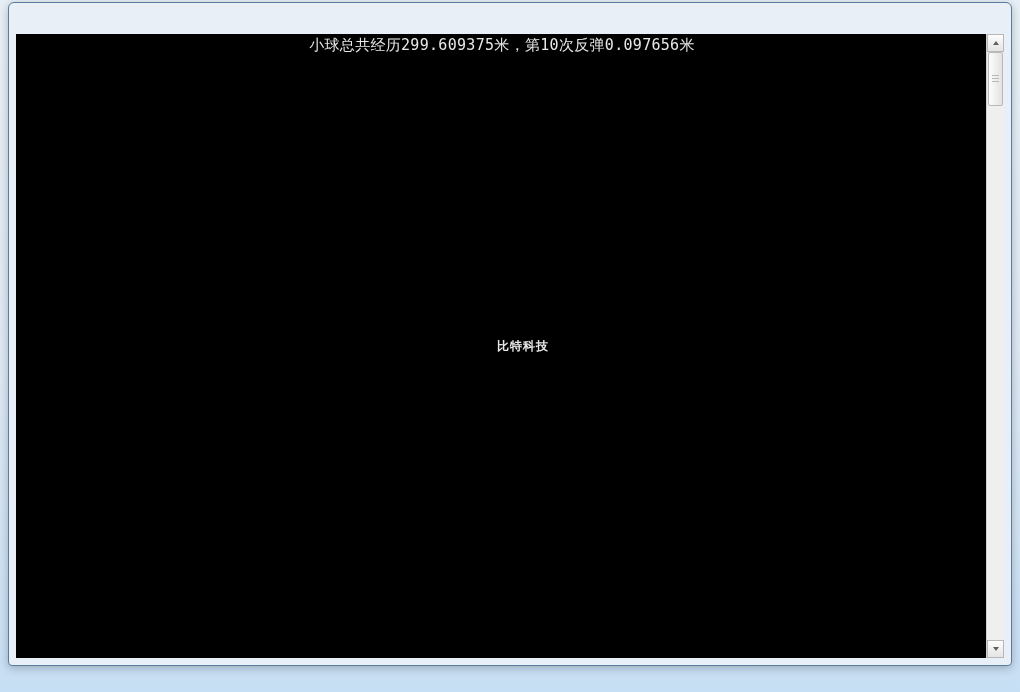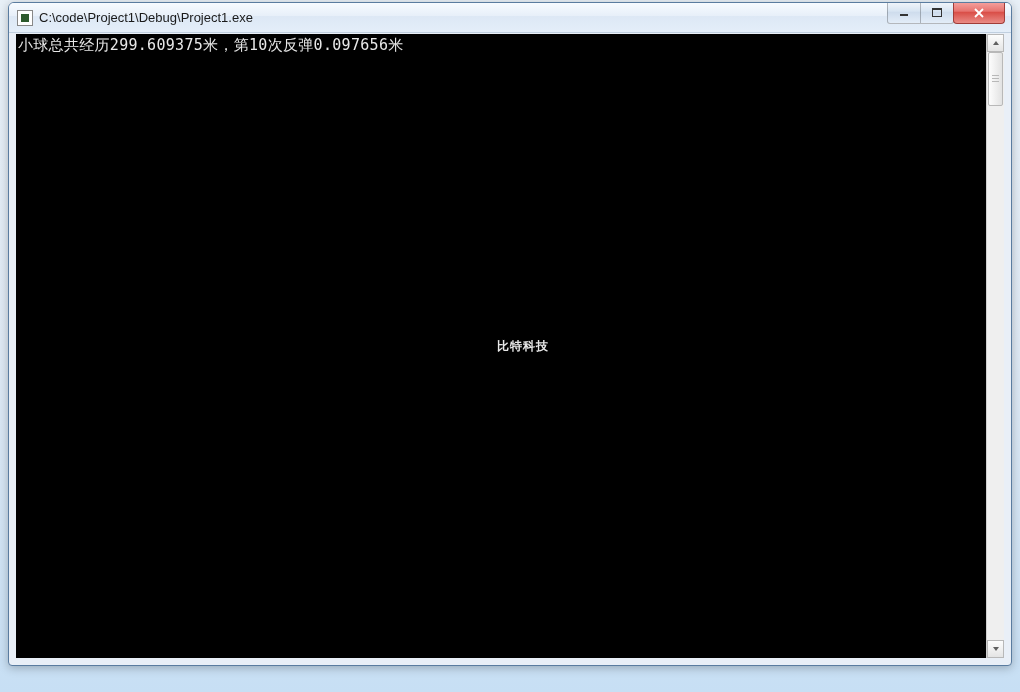--- a/index.html
+++ b/index.html
@@ -83,20 +83,21 @@
   }
   .win-btn svg { display: block; }
   .client {
     position: absolute;
     left: 7px;
     top: 31px;
     right: 7px;
     bottom: 7px;
     background: #a16207;
     display: flex;
+    text-align: center;
   }
   .console {
     flex: 1;
     background: #000;
     color: #e8e8e8;
     font-family: "NSimSun", "SimSun", "Consolas", monospace;
     font-size: 15px;
     line-height: 18px;
     padding: 2px 0 0 2px;
     position: relative;
@@ -156,43 +157,20 @@
     top: 50%; transform: translateY(-50%);
     height: 8px;
     background: repeating-linear-gradient(to bottom, #b8b8b8 0, #b8b8b8 1px, transparent 1px, transparent 3px);
   }
 </style>
 </head>
 <body>
 
 <div class="window">
 
-  <div class="titlebar">
-    <div class="app-icon"></div>
-    <div class="title-text">C:\code\Project1\Debug\Project1.exe</div>
-
-    <div class="win-controls">
-      <div class="win-btn min">
-        <svg width="10" height="8">
-          <rect x="1" y="5" width="8" height="2" fill="#333"></rect>
-        </svg>
-      </div>
-      <div class="win-btn max">
-        <svg width="10" height="9">
-          <rect x="0.5" y="0.5" width="9" height="8" fill="none" stroke="#333" stroke-width="1"></rect>
-          <rect x="0" y="0" width="10" height="2" fill="#333"></rect>
-        </svg>
-      </div>
-      <div class="win-btn close">
-        <svg width="12" height="10">
-          <path d="M2 1 L10 9 M10 1 L2 9" stroke="#fff" stroke-width="1.8"></path>
-        </svg>
-      </div>
-    </div>
-  </div>
 
   <div class="client">
     <div class="console">
       <div class="console-line">小球总共经历299.609375米，第10次反弹0.097656米</div>
       <div class="watermark">比特科技</div>
     </div>
 
     <div class="vscroll">
       <div class="sb-btn">
         <svg width="8" height="6">

